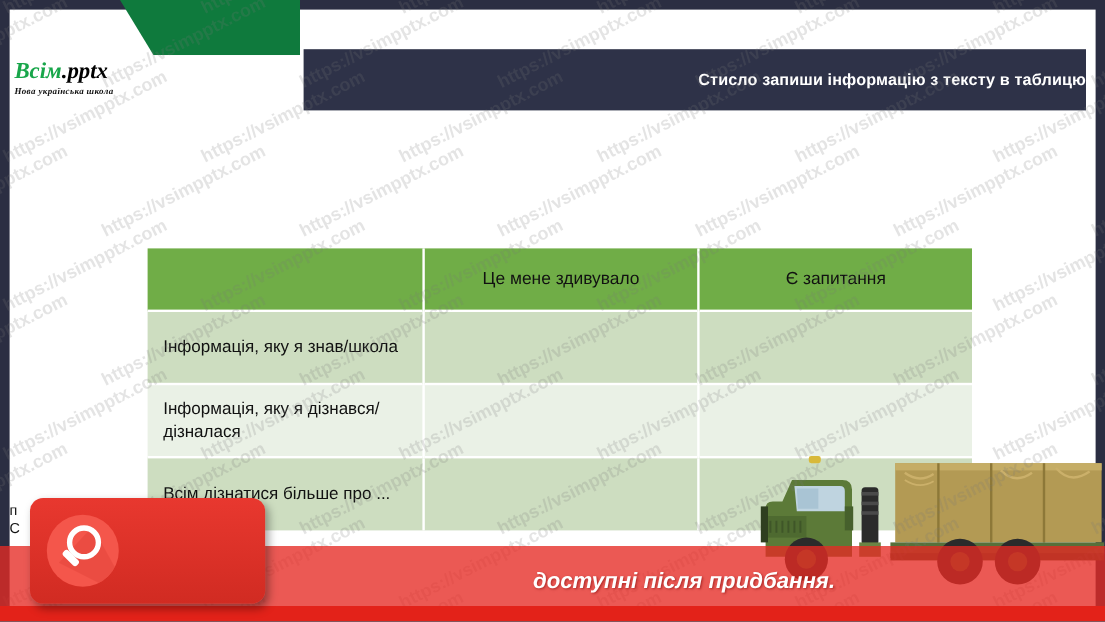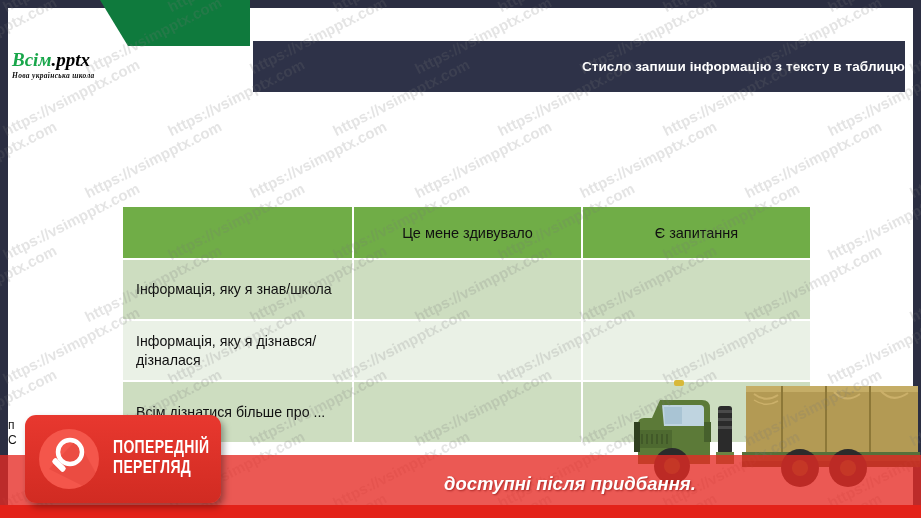--- a/index.html
+++ b/index.html
@@ -391,19 +391,15 @@
   </div>
 
   <div id="preview-badge">
     <div id="magnifier">
       <svg viewBox="0 0 60 60" width="60" height="60">
         <path d="M38 10 L58 46 L46 58 L10 40 Z" fill="#e3463c" opacity="0.55"></path>
         <circle cx="31" cy="23" r="12" fill="none" stroke="#ffffff" stroke-width="4.5"></circle>
         <rect x="12" y="33" width="16" height="6" rx="2.5" fill="#ffffff" transform="rotate(45 20 36)"></rect>
       </svg>
     </div>
-    <div id="preview-label">
-      <span>ПОПЕРЕДНІЙ</span>
-      <span>ПЕРЕГЛЯД</span>
-    </div>
   </div>
 
 </div>
 
 </body></html>

